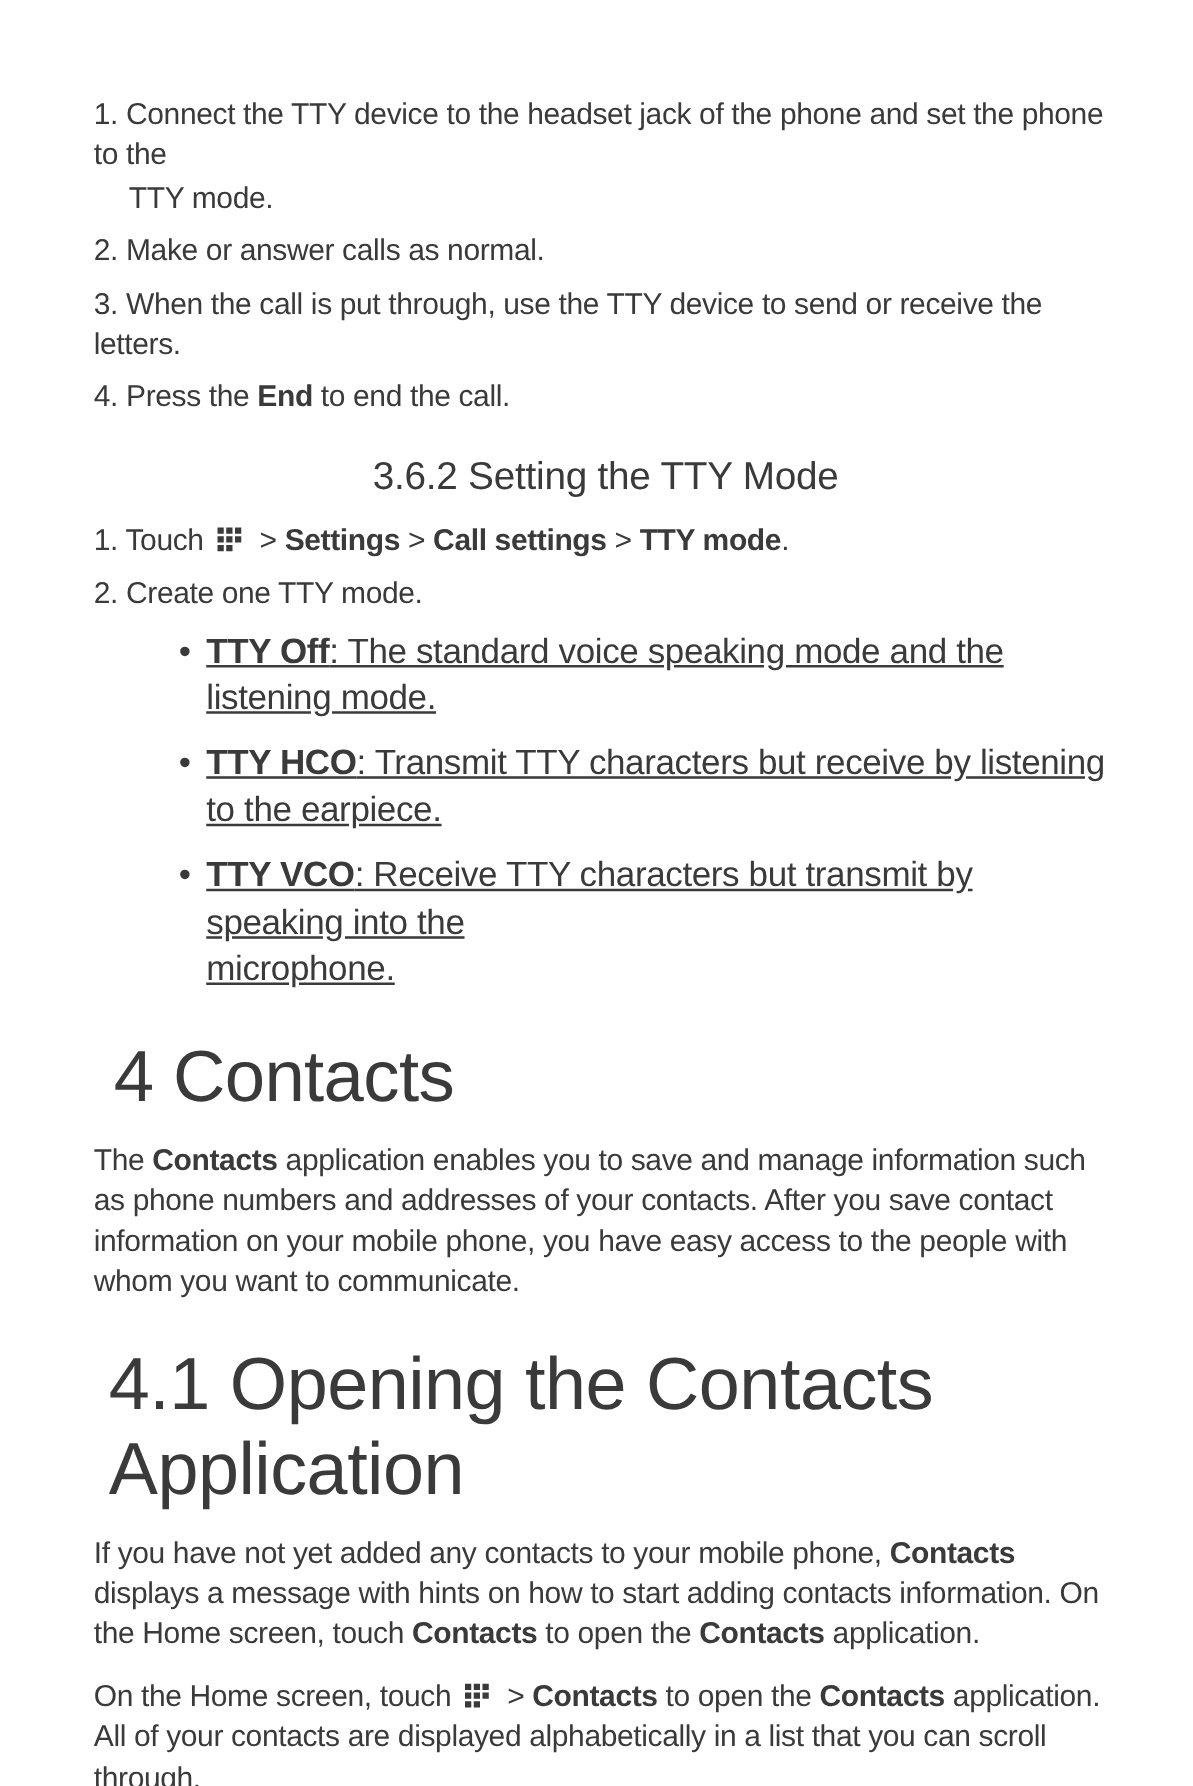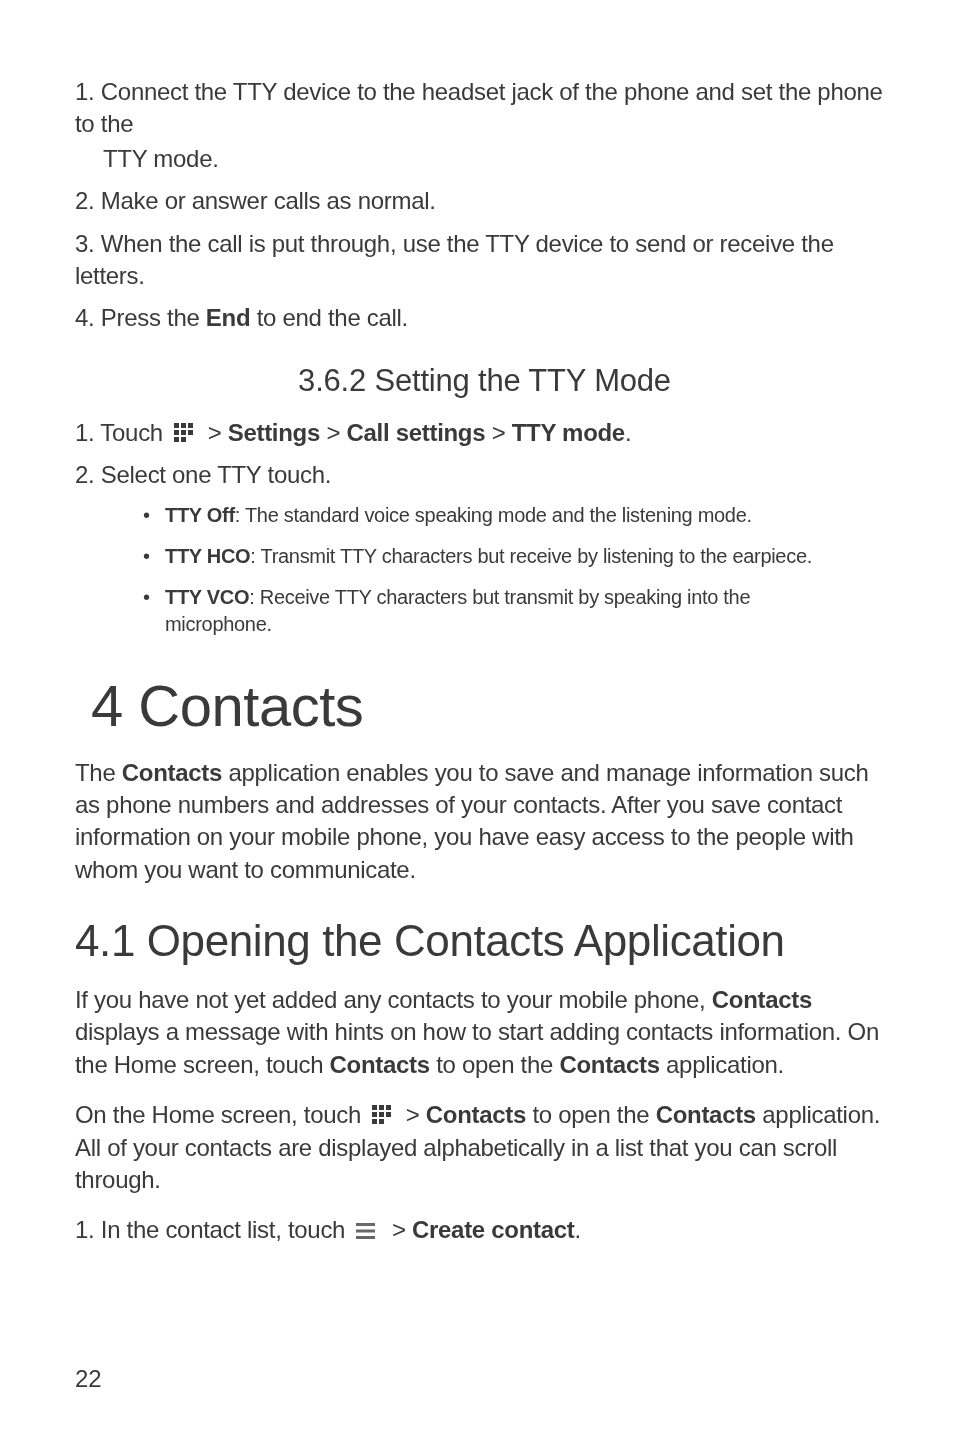--- a/index.html
+++ b/index.html
@@ -32,49 +32,50 @@
   }
   .h3 {
     font-size: 31px;
     font-weight: 400;
     margin: 28px 0 18px 0;
     letter-spacing: -0.2px;
     text-align: center;
   }
   .bullet-list { margin-left: 68px; }
   .bullet-item {
-    font-size: 20px;
+    font-size: 28px;
     line-height: 1.35;
     margin: 10px 0 14px 0;
     position: relative;
     padding-left: 22px;
     letter-spacing: -0.3px;
+    text-decoration: underline;
   }
   .bullet-item::before {
     content: "•";
     position: absolute;
     left: 0;
     top: 0;
   }
   .h1 {
     font-size: 58px;
     font-weight: 400;
     margin: 34px 0 18px 16px;
     letter-spacing: -0.5px;
   }
   .body-para {
     font-size: 24px;
     line-height: 1.35;
     margin: 6px 0 18px 0;
     letter-spacing: -0.3px;
   }
   .h2 {
-    font-size: 44px;
+    font-size: 59px;
     font-weight: 400;
-    margin: 30px 0 18px 0;
+    margin: 30px 0 18px 12px;
     letter-spacing: -0.4px;
   }
   .bold { font-weight: 700; }
   .icon-grid {
     display: inline-block;
     width: 22px;
     height: 22px;
     vertical-align: -3px;
     margin: 0 6px 0 4px;
   }
@@ -125,21 +126,21 @@
           <rect x="8" y="1" width="5" height="5" fill="#3a3a3a"></rect>
           <rect x="8" y="8" width="5" height="5" fill="#3a3a3a"></rect>
           <rect x="1" y="15" width="5" height="5" fill="#3a3a3a"></rect>
           <rect x="8" y="15" width="5" height="5" fill="#3a3a3a"></rect>
           <rect x="15" y="1" width="5" height="5" fill="#3a3a3a"></rect>
           <rect x="15" y="8" width="5" height="5" fill="#3a3a3a"></rect>
         </svg></span><span> &gt; </span><span class="bold">Settings</span><span> &gt; </span><span class="bold">Call settings</span><span> &gt; </span><span class="bold">TTY mode</span><span>.</span>
   </div>
   <div class="ol-step">
     <span class="num">2.</span>
-    <span>Select one TTY touch.</span>
+    <span>Create one TTY mode.</span>
   </div>
 
   <div class="bullet-list">
     <div class="bullet-item">
       <span class="bold">TTY Off</span><span>: The standard voice speaking mode and the listening mode.</span>
     </div>
     <div class="bullet-item">
       <span class="bold">TTY HCO</span><span>: Transmit TTY characters but receive by listening to the earpiece.</span>
     </div>
     <div class="bullet-item">

